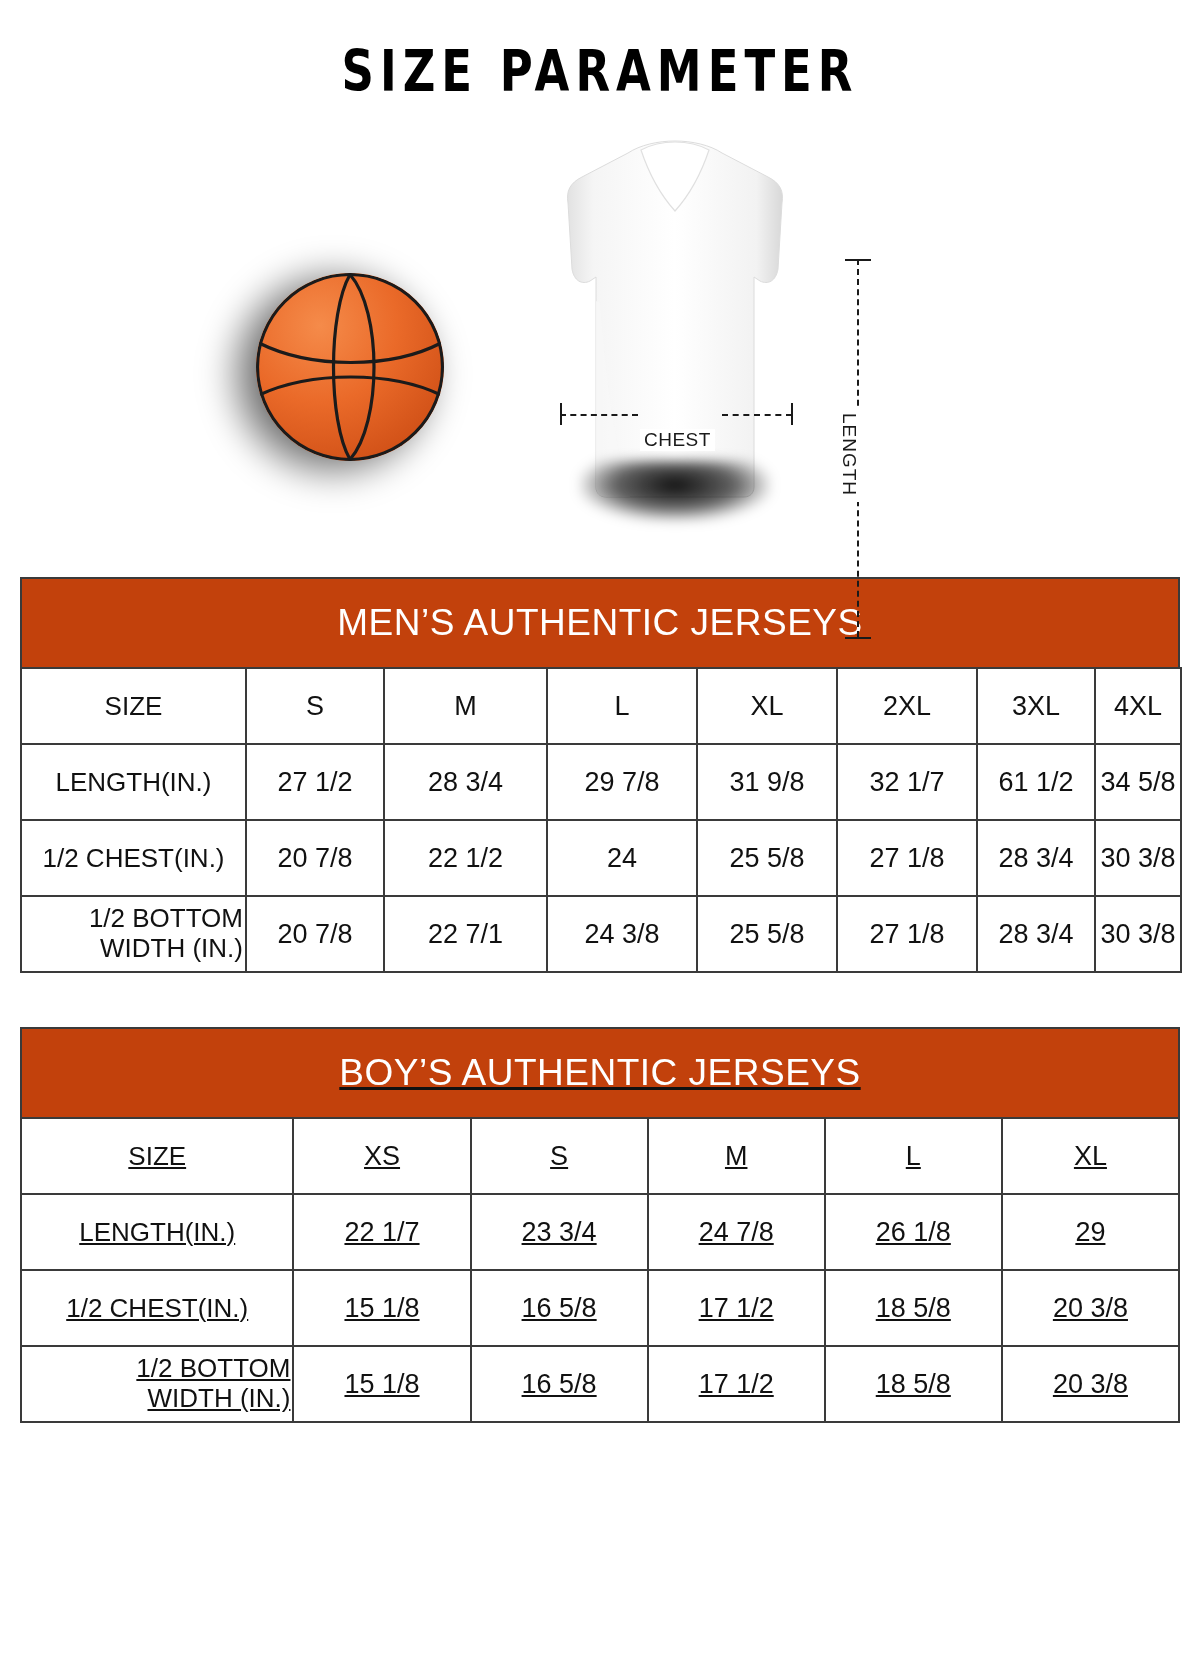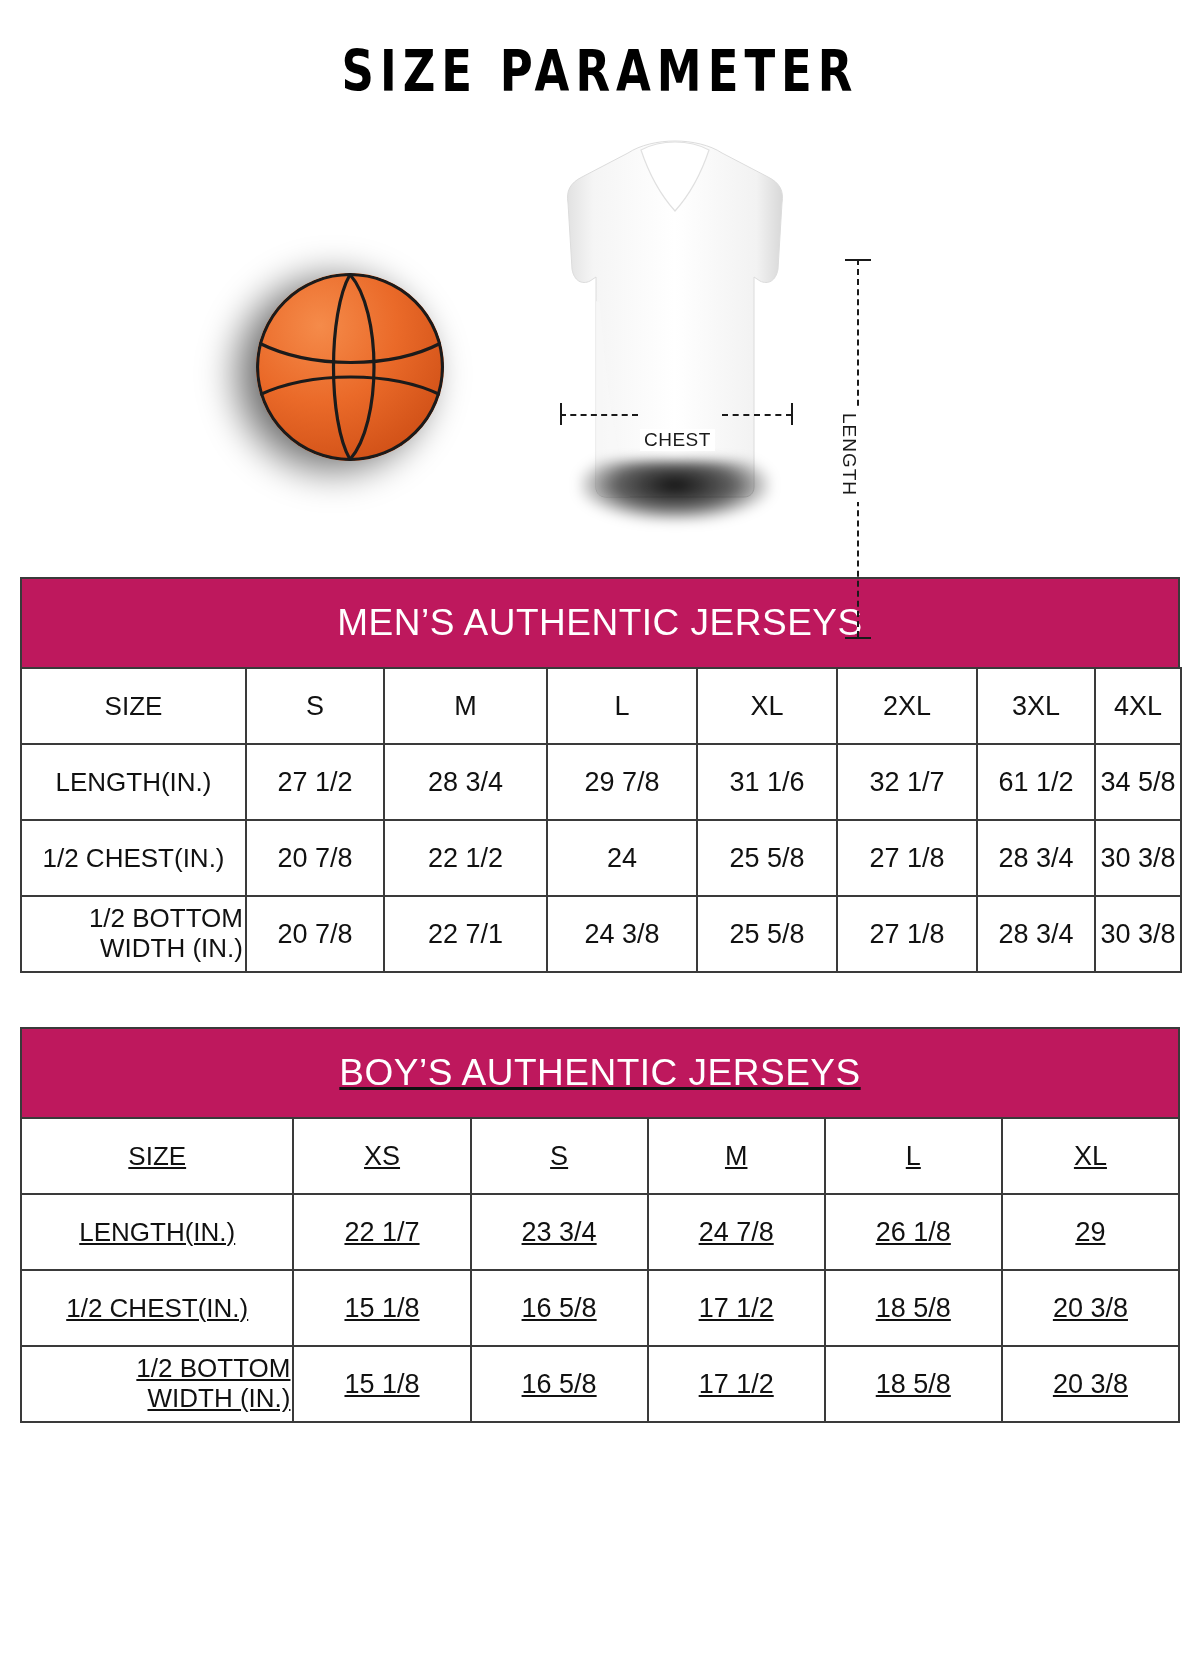--- a/index.html
+++ b/index.html
@@ -136,21 +136,21 @@
     padding: 6px 0;
     color: #1a1a1a;
   }
 
   
   .table-block { margin: 0 20px; }
   .table-block.first { margin-top: 16px; }
   .table-block.second { margin-top: 54px; text-decoration: underline; }
 
   .table-header {
-    background: #be185d;
+    background: #c2410c;
     color: #ffffff;
     text-align: center;
     font-size: 37px;
     letter-spacing: 0.5px;
     padding: 23px 0 23px;
     border: 2px solid #3a3a3a;
     border-bottom: none;
   }
 
   table {
@@ -284,21 +284,21 @@
         <td>XL</td>
         <td>2XL</td>
         <td>3XL</td>
         <td>4XL</td>
       </tr>
       <tr>
         <td class="rowhead">LENGTH(IN.)</td>
         <td>27  1/2</td>
         <td>28  3/4</td>
         <td>29  7/8</td>
-        <td>31  1/6</td>
+        <td>31  9/8</td>
         <td>32  1/7</td>
         <td>61  1/2</td>
         <td>34  5/8</td>
       </tr>
       <tr>
         <td class="rowhead">1/2 CHEST(IN.)</td>
         <td>20  7/8</td>
         <td>22  1/2</td>
         <td>24</td>
         <td>25  5/8</td>

